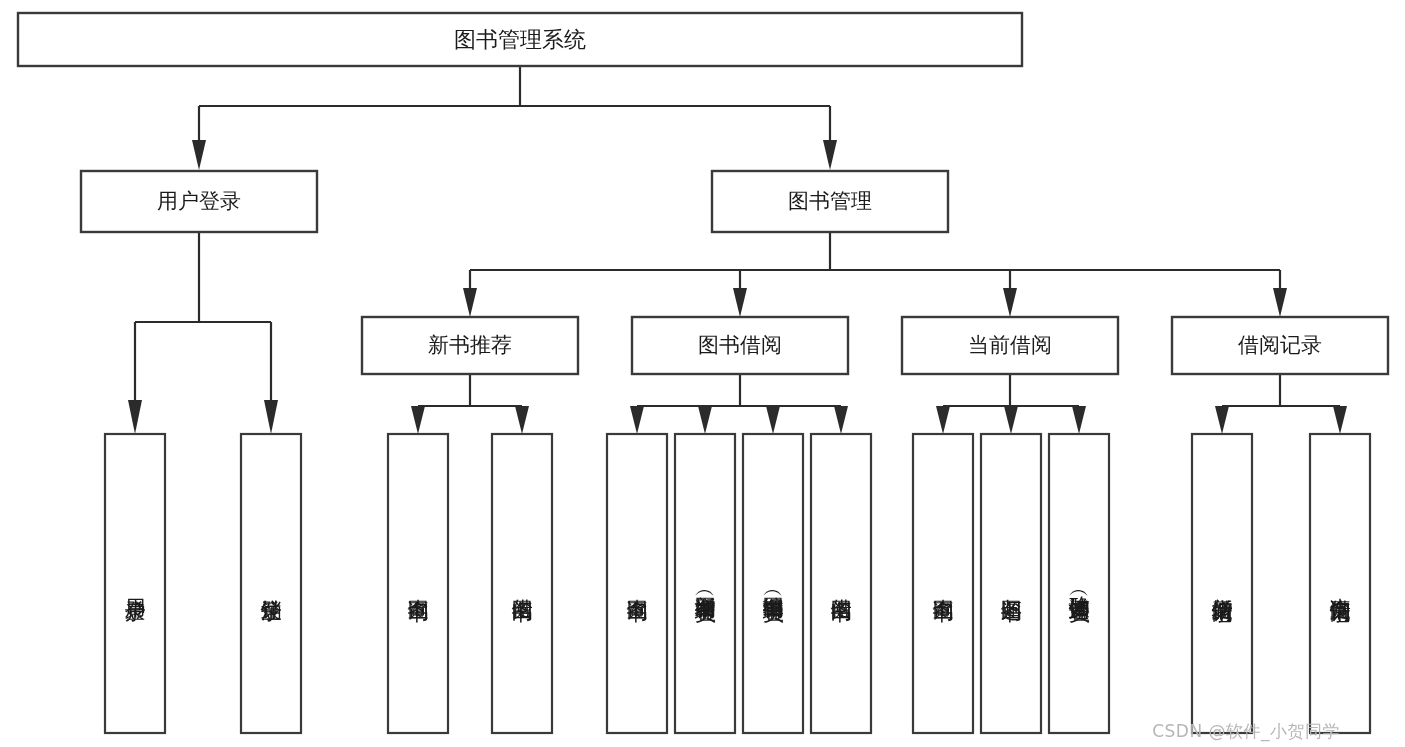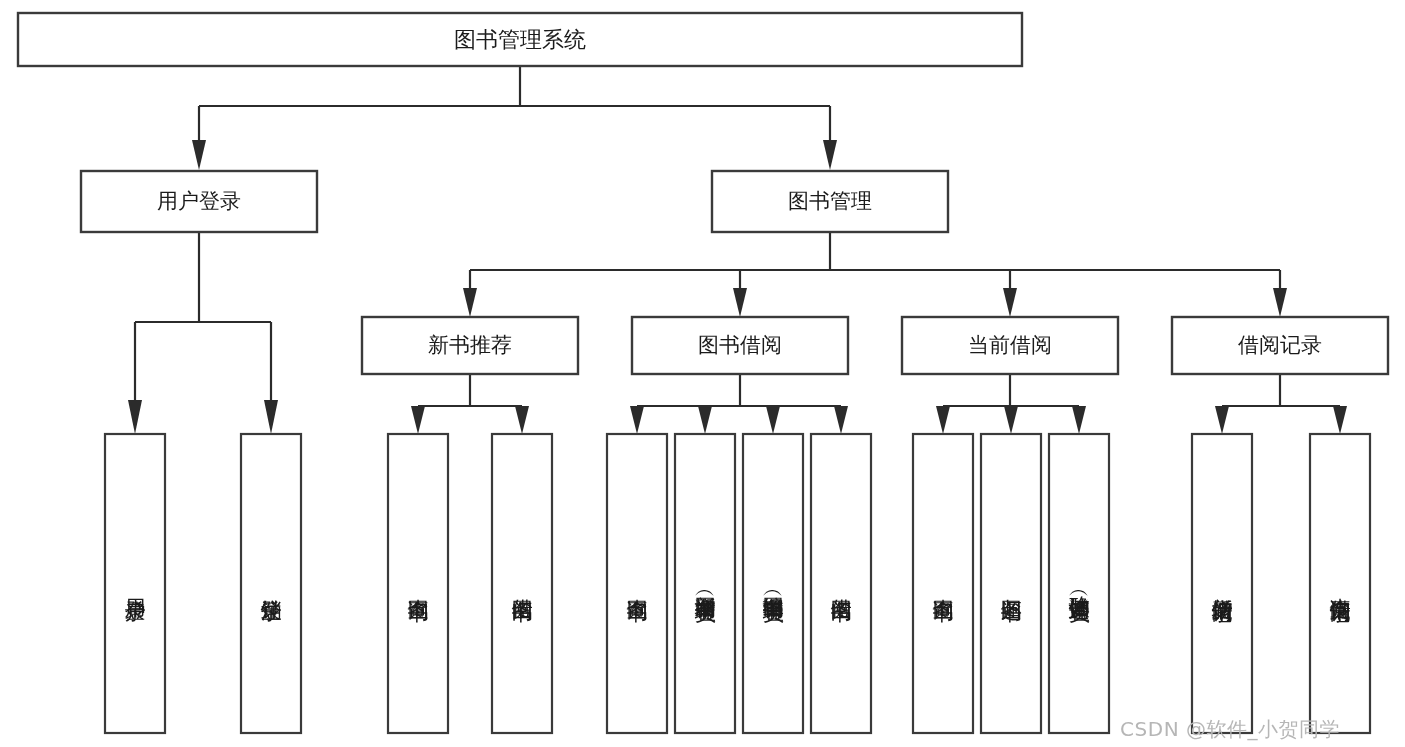--- a/index.html
+++ b/index.html
@@ -76,21 +76,21 @@
     align-items: center;
     justify-content: center;
     white-space: nowrap;
     pointer-events: none;
   }
   .watermark {
     position: absolute;
     right: 12px;
     bottom: 4px;
     font-family: "DejaVu Sans", "Liberation Sans", sans-serif;
-    font-size: 20px;
+    font-size: 17px;
     color: #b6b6b6;
     letter-spacing: 0.5px;
     white-space: nowrap;
   }
 </style>
 </head>
 <body>
 
 <div id="diagram-root">
 

